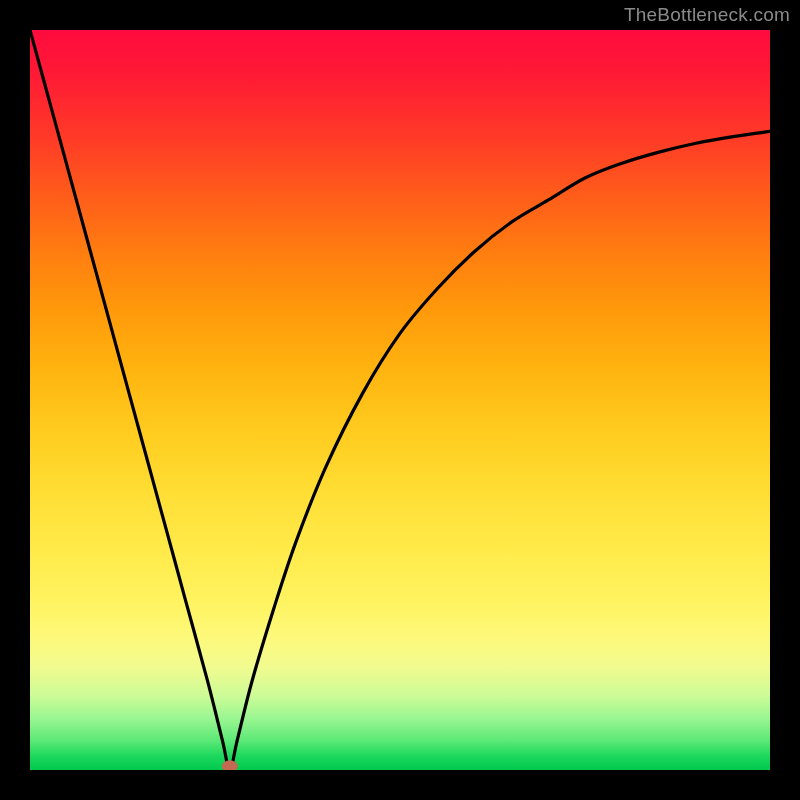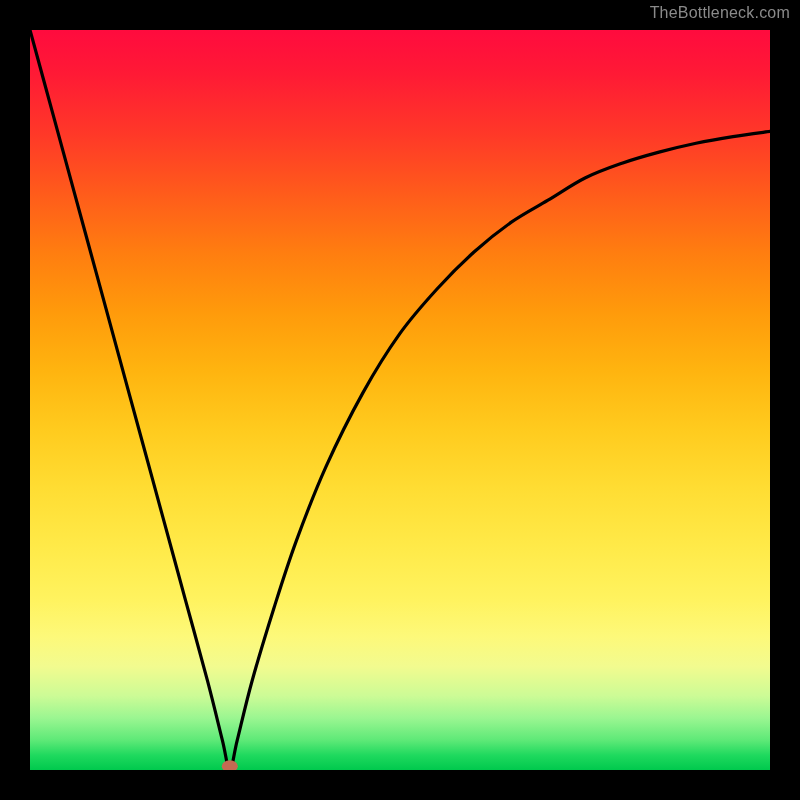--- a/index.html
+++ b/index.html
@@ -51,21 +51,21 @@
     top: 0;
     width: 740px;
     height: 740px;
     display: block;
   }
   .watermark {
     position: absolute;
     top: 4px;
     right: 10px;
     color: #8a8a8a;
-    font-size: 16px;
+    font-size: 19px;
     letter-spacing: 0.2px;
     font-weight: 400;
     user-select: none;
   }
 </style>
 </head>
 <body>
 
 <div class="frame">
   <div class="watermark">TheBottleneck.com</div>

